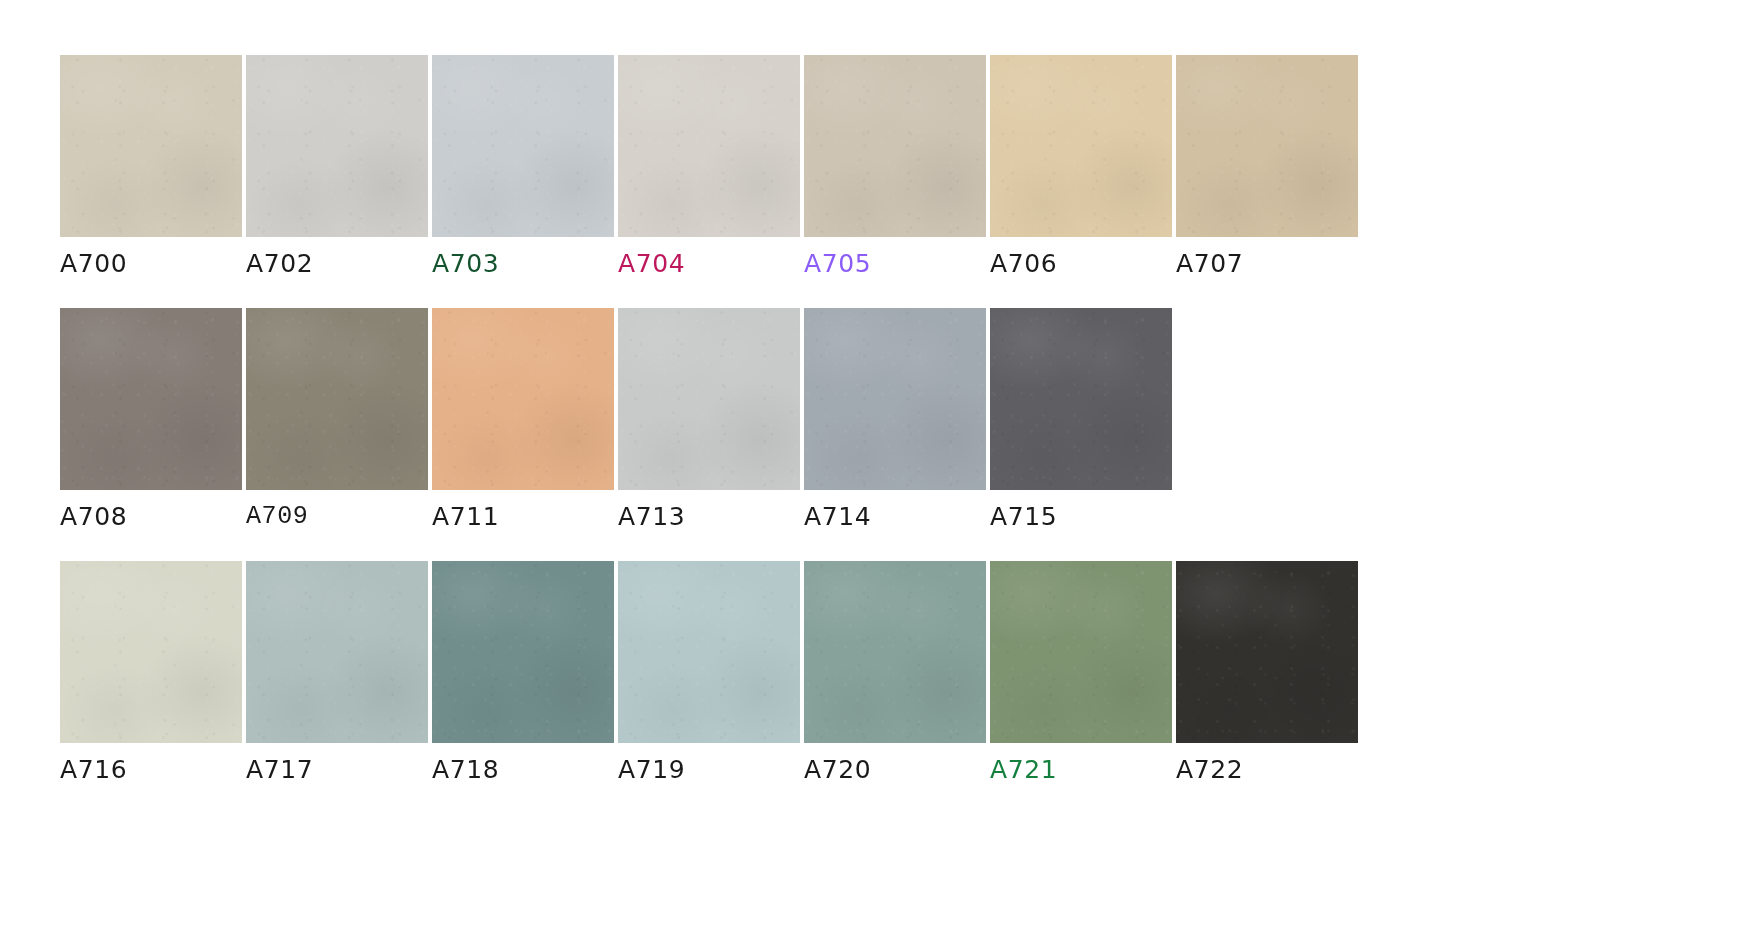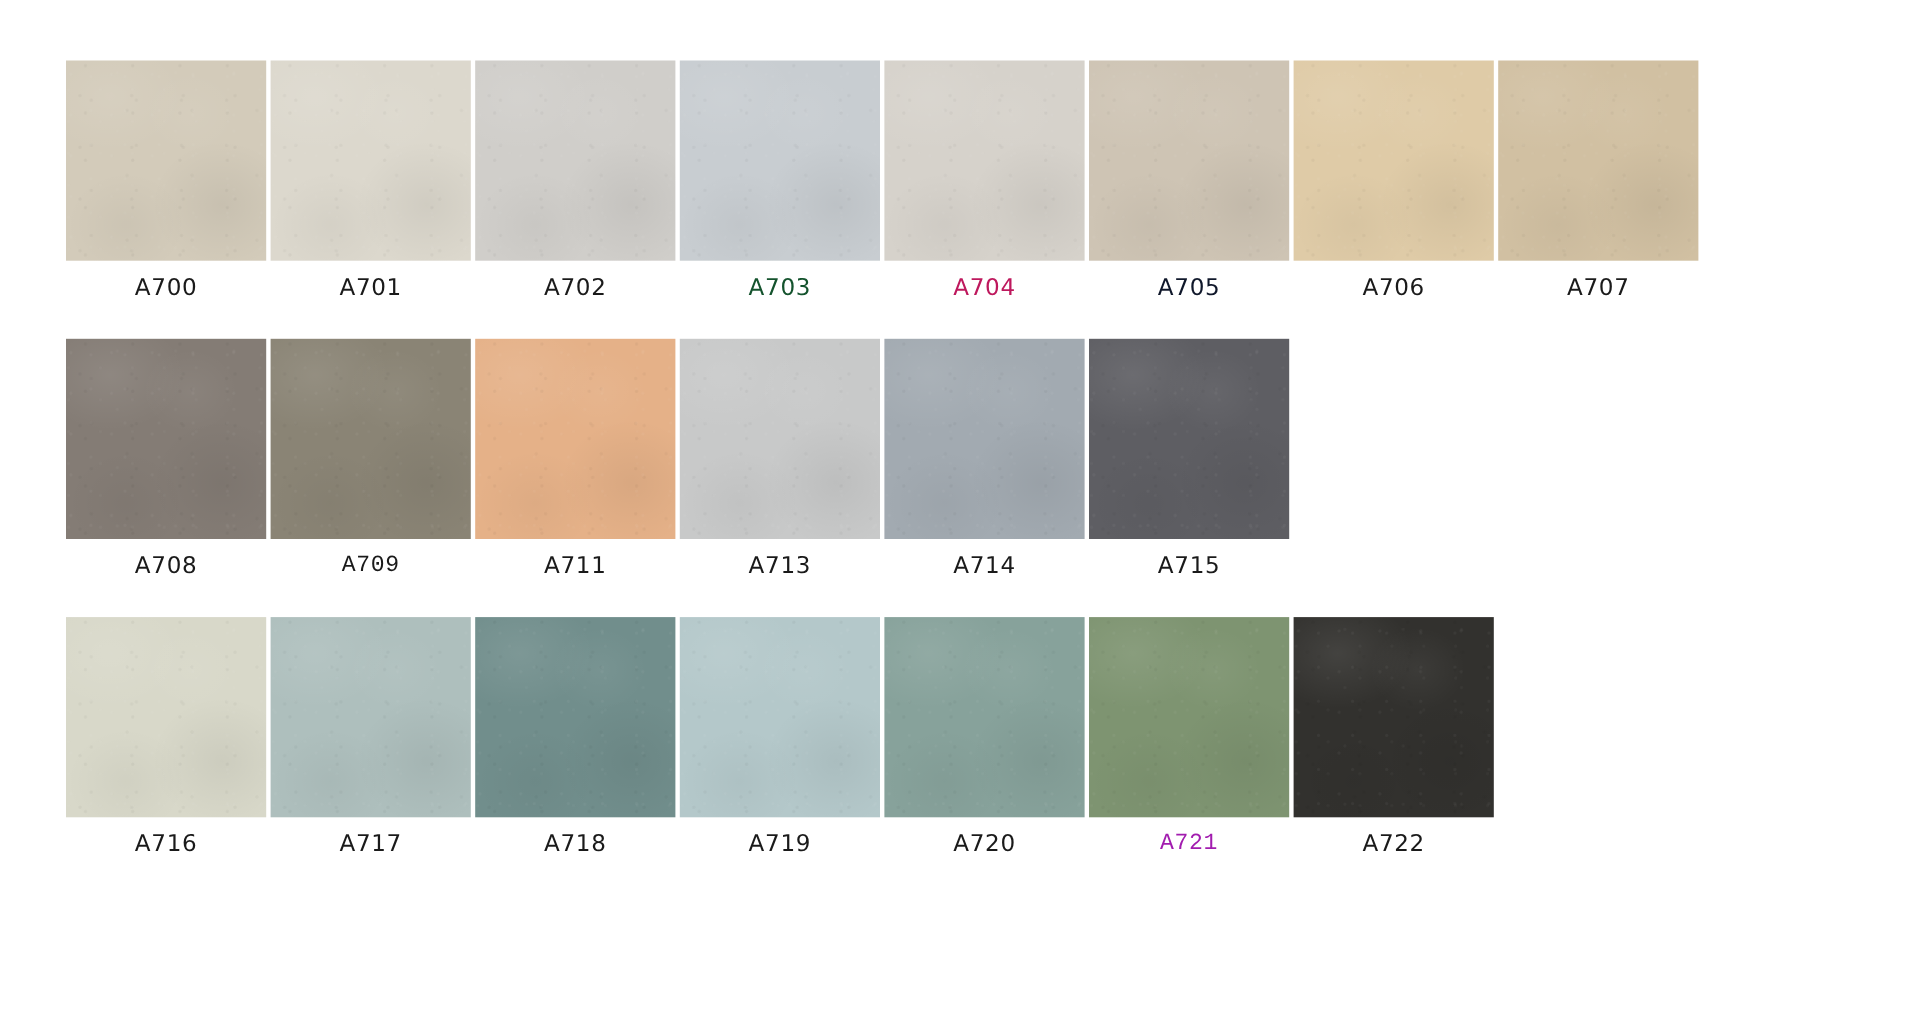--- a/index.html
+++ b/index.html
@@ -76,59 +76,55 @@
       radial-gradient(circle at 8% 91%, rgba(255,255,255,0.04) 0 1px, rgba(255,255,255,0) 2px),
       radial-gradient(circle at 94% 77%, rgba(0,0,0,0.035) 0 1px, rgba(0,0,0,0) 2px);
     background-size: 37px 37px, 43px 43px, 31px 31px, 47px 47px, 53px 53px, 41px 41px, 29px 29px, 59px 59px;
     opacity: 0.85;
     pointer-events: none;
   }
 
   .swatch-label {
     display: block;
     width: 182px;
-    text-align: center;
+    text-align: left;
     font-family: "DejaVu Sans", "Liberation Sans", sans-serif;
-    font-size: 21px;
+    font-size: 25px;
     font-weight: 400;
     letter-spacing: 0.6px;
     color: #1a1a1a;
     margin-top: 14px;
     line-height: 1;
     white-space: nowrap;
   }
 </style>
 </head>
 <body style="background: rgb(255, 255, 255);">
 
 <div id="palette-board" style="background: rgb(255, 255, 255);">
   <div class="swatch-row">
       <div class="swatch-cell">
         <div class="swatch-chip" style="background-color: rgb(211, 203, 186);"></div>
         <span class="swatch-label" style="color: rgb(26, 26, 26);">A700</span>
       </div>
       <div class="swatch-cell">
-        <div class="swatch-chip" style="background-color: rgb(220, 216, 205);"></div>
-        <span class="swatch-label" style="color: rgb(26, 26, 26);">A701</span>
-      </div>
-      <div class="swatch-cell">
         <div class="swatch-chip" style="background-color: rgb(208, 206, 202);"></div>
         <span class="swatch-label" style="color: rgb(26, 26, 26);">A702</span>
       </div>
       <div class="swatch-cell">
         <div class="swatch-chip" style="background-color: rgb(200, 205, 209);"></div>
         <span class="swatch-label" style="color: #14532d;">A703</span>
       </div>
       <div class="swatch-cell">
         <div class="swatch-chip" style="background-color: rgb(214, 210, 203);"></div>
         <span class="swatch-label" style="color: #be185d;">A704</span>
       </div>
       <div class="swatch-cell">
         <div class="swatch-chip" style="background-color: rgb(206, 196, 180);"></div>
-        <span class="swatch-label" style="color: #0f172a;">A705</span>
+        <span class="swatch-label" style="color: #8b5cf6;">A705</span>
       </div>
       <div class="swatch-cell">
         <div class="swatch-chip" style="background-color: rgb(223, 203, 167);"></div>
         <span class="swatch-label" style="color: rgb(26, 26, 26);">A706</span>
       </div>
       <div class="swatch-cell">
         <div class="swatch-chip" style="background-color: rgb(209, 192, 162);"></div>
         <span class="swatch-label" style="color: rgb(26, 26, 26);">A707</span>
       </div>
     </div>
@@ -174,20 +170,20 @@
       <div class="swatch-cell">
         <div class="swatch-chip" style="background-color: rgb(180, 200, 202);"></div>
         <span class="swatch-label" style="color: rgb(26, 26, 26);">A719</span>
       </div>
       <div class="swatch-cell">
         <div class="swatch-chip" style="background-color: rgb(135, 162, 155);"></div>
         <span class="swatch-label" style="color: rgb(26, 26, 26);">A720</span>
       </div>
       <div class="swatch-cell">
         <div class="swatch-chip" style="background-color: rgb(126, 148, 113);"></div>
-        <span class="swatch-label" style="color: #a21caf; font-family: Liberation Mono, monospace;">A721</span>
+        <span class="swatch-label" style="color: #15803d;">A721</span>
       </div>
       <div class="swatch-cell">
         <div class="swatch-chip" style="background-color: rgb(50, 49, 46);"></div>
         <span class="swatch-label" style="color: rgb(26, 26, 26);">A722</span>
       </div>
     </div>
 </div>
 
 </body></html>

